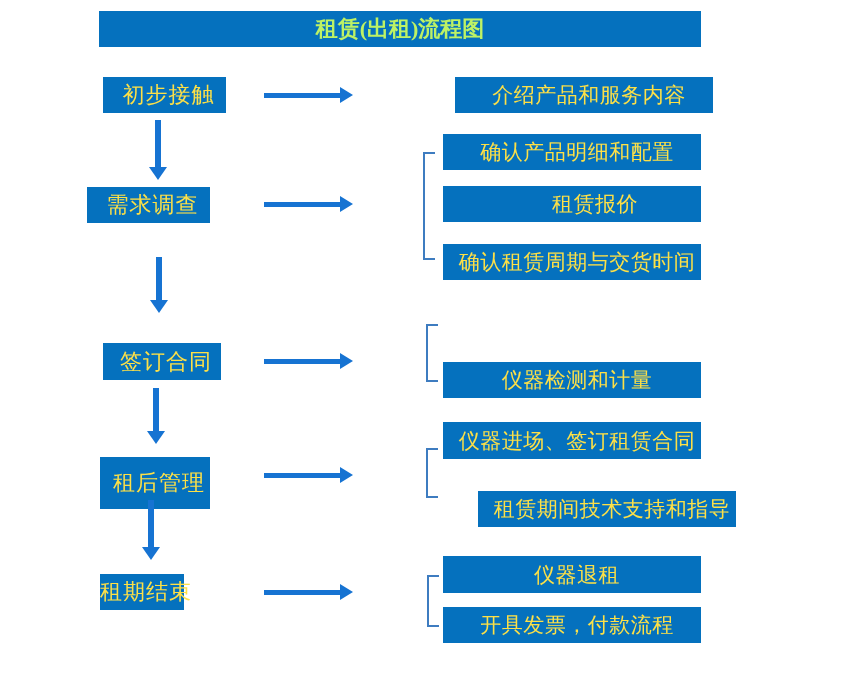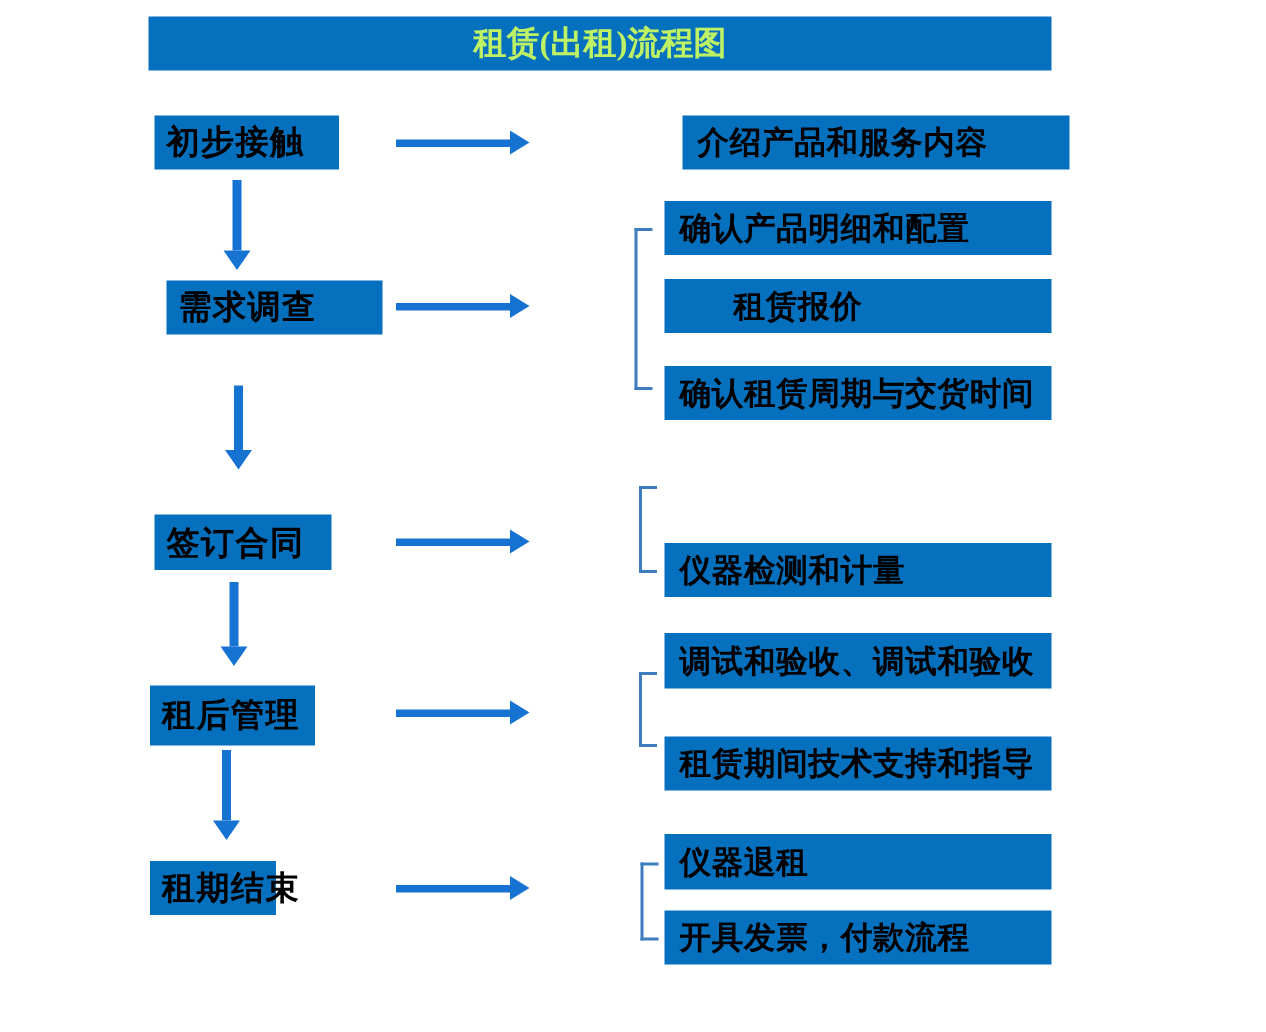--- a/index.html
+++ b/index.html
@@ -13,24 +13,25 @@
   .title-bar{
     position:absolute;left:99px;top:11px;width:602px;height:36px;
     background:var(--box-blue,#0571BE);
     color:#bef264;font-weight:bold;font-size:22px;
     display:flex;align-items:center;justify-content:center;
     box-sizing:border-box;
   }
   .box{
     position:absolute;
     background:var(--box-blue,#0571BE);
-    color:#000000;font-weight:bold;
+    color:#fde047;font-weight:normal;
     display:flex;align-items:center;
     box-sizing:border-box;
     white-space:nowrap;
+    justify-content:center;
   }
   .lbox{font-size:22px;letter-spacing:1px;padding-left:8px;}
   .rbox{font-size:21px;letter-spacing:0.5px;padding-left:10px;left:443px;width:258px;height:36px;}
   
   .harrow{position:absolute;left:264px;width:89px;height:16px;}
   .harrow .shaft{position:absolute;left:0;top:6px;width:76px;height:5px;background:var(--arrow-blue,#1673D2);}
   .harrow .head{position:absolute;right:0;top:0;width:0;height:0;
     border-left:13px solid var(--arrow-blue,#1673D2);
     border-top:8px solid transparent;border-bottom:8px solid transparent;}
   
@@ -50,27 +51,27 @@
 
 <div class="canvas">
 
   <div class="title-bar">
     <span>租赁(出租)流程图</span>
   </div>
 
   <div class="box lbox" style="left:103px;top:77px;width:123px;height:36px;">
     <span>初步接触</span>
   </div>
-  <div class="box lbox" style="left:111px;top:187px;width:144px;height:36px;">
+  <div class="box lbox" style="left:87px;top:187px;width:123px;height:36px;">
     <span>需求调查</span>
   </div>
   <div class="box lbox" style="left:103px;top:343px;width:118px;height:37px;">
     <span>签订合同</span>
   </div>
-  <div class="box lbox" style="left:100px;top:457px;width:110px;height:40px;">
+  <div class="box lbox" style="left:100px;top:457px;width:110px;height:52px;">
     <span>租后管理</span>
   </div>
   <div class="box lbox" style="left:100px;top:574px;width:84px;height:36px;">
     <span>租期结束</span>
   </div>
 
   <div class="box rbox" style="top:77px;margin-left:12px;">
     <span>介绍产品和服务内容</span>
   </div>
   <div class="box rbox" style="top:134px;">
@@ -79,23 +80,23 @@
   <div class="box rbox" style="top:186px;padding-left:46px;">
     <span>租赁报价</span>
   </div>
   <div class="box rbox" style="top:244px;">
     <span>确认租赁周期与交货时间</span>
   </div>
   <div class="box rbox" style="top:362px;">
     <span>仪器检测和计量</span>
   </div>
   <div class="box rbox" style="top:422px;height:37px;">
-    <span>调试和验收、调试和验收</span>
+    <span>仪器进场、签订租赁合同</span>
   </div>
-  <div class="box rbox" style="top:491px;">
+  <div class="box rbox" style="top:491px;margin-left:35px;">
     <span>租赁期间技术支持和指导</span>
   </div>
   <div class="box rbox" style="top:556px;height:37px;">
     <span>仪器退租</span>
   </div>
   <div class="box rbox" style="top:607px;">
     <span>开具发票，付款流程</span>
   </div>
 
   <div class="harrow" style="top:87px;">

